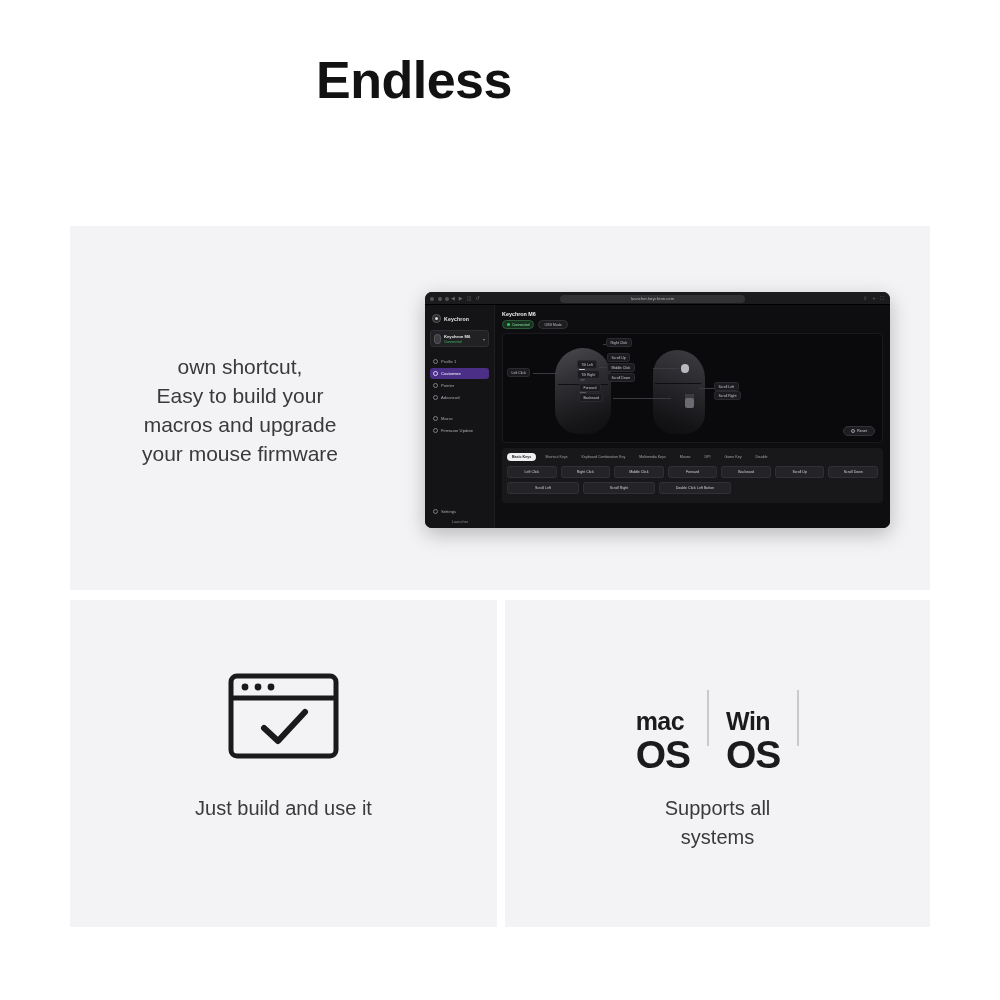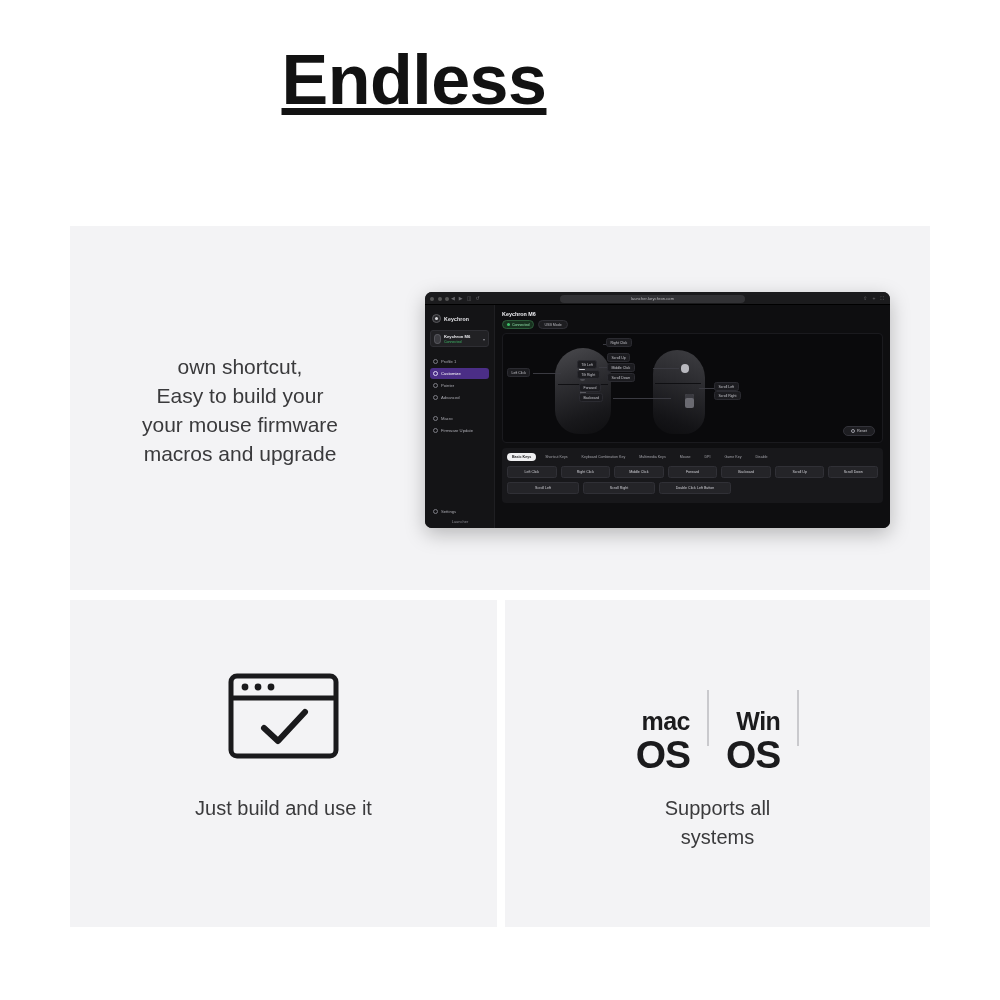--- a/index.html
+++ b/index.html
@@ -8,24 +8,23 @@
     background: #ffffff;
     font-family: "Liberation Sans", sans-serif;
     overflow: hidden;
   }
   .page { position: relative; width: 1000px; height: 1000px; background:#fff; }
 
   
   .heading {
     position: absolute; top: 46px; left: 0; width: 828px;
     text-align: center;
-    font-size: 70px; line-height: 68px;
+    font-size: 52px; line-height: 68px;
     font-weight: 700; letter-spacing: -0.5px;
     color: #121212;
-    text-decoration: underline;
   }
   .heading .ln { display:block; }
 
   
   .card { position:absolute; background:#f3f3f5; }
   #card-top    { left:70px;  top:226px; width:860px; height:364px; }
   #card-left   { left:70px;  top:600px; width:427px; height:327px; }
   #card-right  { left:505px; top:600px; width:425px; height:327px; }
 
   
@@ -194,42 +193,42 @@
     font-size:20px; line-height:29px;
   }
   .cap .ln { display:block; }
   #cap-left  { left:70px;  top:794px; width:427px; }
   #cap-right { left:505px; top:794px; width:425px; }
 
   .os-row {
     position:absolute; left:505px; top:678px; width:425px; height:80px;
     display:flex; align-items:center; justify-content:center; gap:17px;
   }
-  .os-block { display:flex; flex-direction:column; align-items:flex-end; line-height:1;margin-top:46px; }
+  .os-block { display:flex; flex-direction:column; align-items:flex-start; line-height:1;margin-top:46px; }
   .os-block .small { font-size:25px; font-weight:700; color:#1b1b1d; letter-spacing:-.5px;}
   .os-block .big   { font-size:39px; font-weight:700; color:#1b1b1d; letter-spacing:-1px; margin-top:1px;}
   .os-single { font-size:39px; font-weight:700; color:#1b1b1d; letter-spacing:-1px; }
   .os-div { width:2px; height:56px; background:#c9c9cd; }
 </style>
 </head>
 <body>
 
 <div class="page">
 
   <div class="heading">
     <span class="ln">Endless</span>
   </div>
 
   <div class="card" id="card-top"></div>
 
   <div class="feature-text">
     <span class="ln">own shortcut,</span>
     <span class="ln">Easy to build your</span>
+    <span class="ln">macros and upgrade</span>
     <span class="ln">your mouse firmware</span>
-    <span class="ln">macros and upgrade</span>
   </div>
 
   <div class="appwin">
 
     <div class="titlebar">
       <div class="lights">
         <i></i>
         <i></i>
         <i></i>
       </div>

